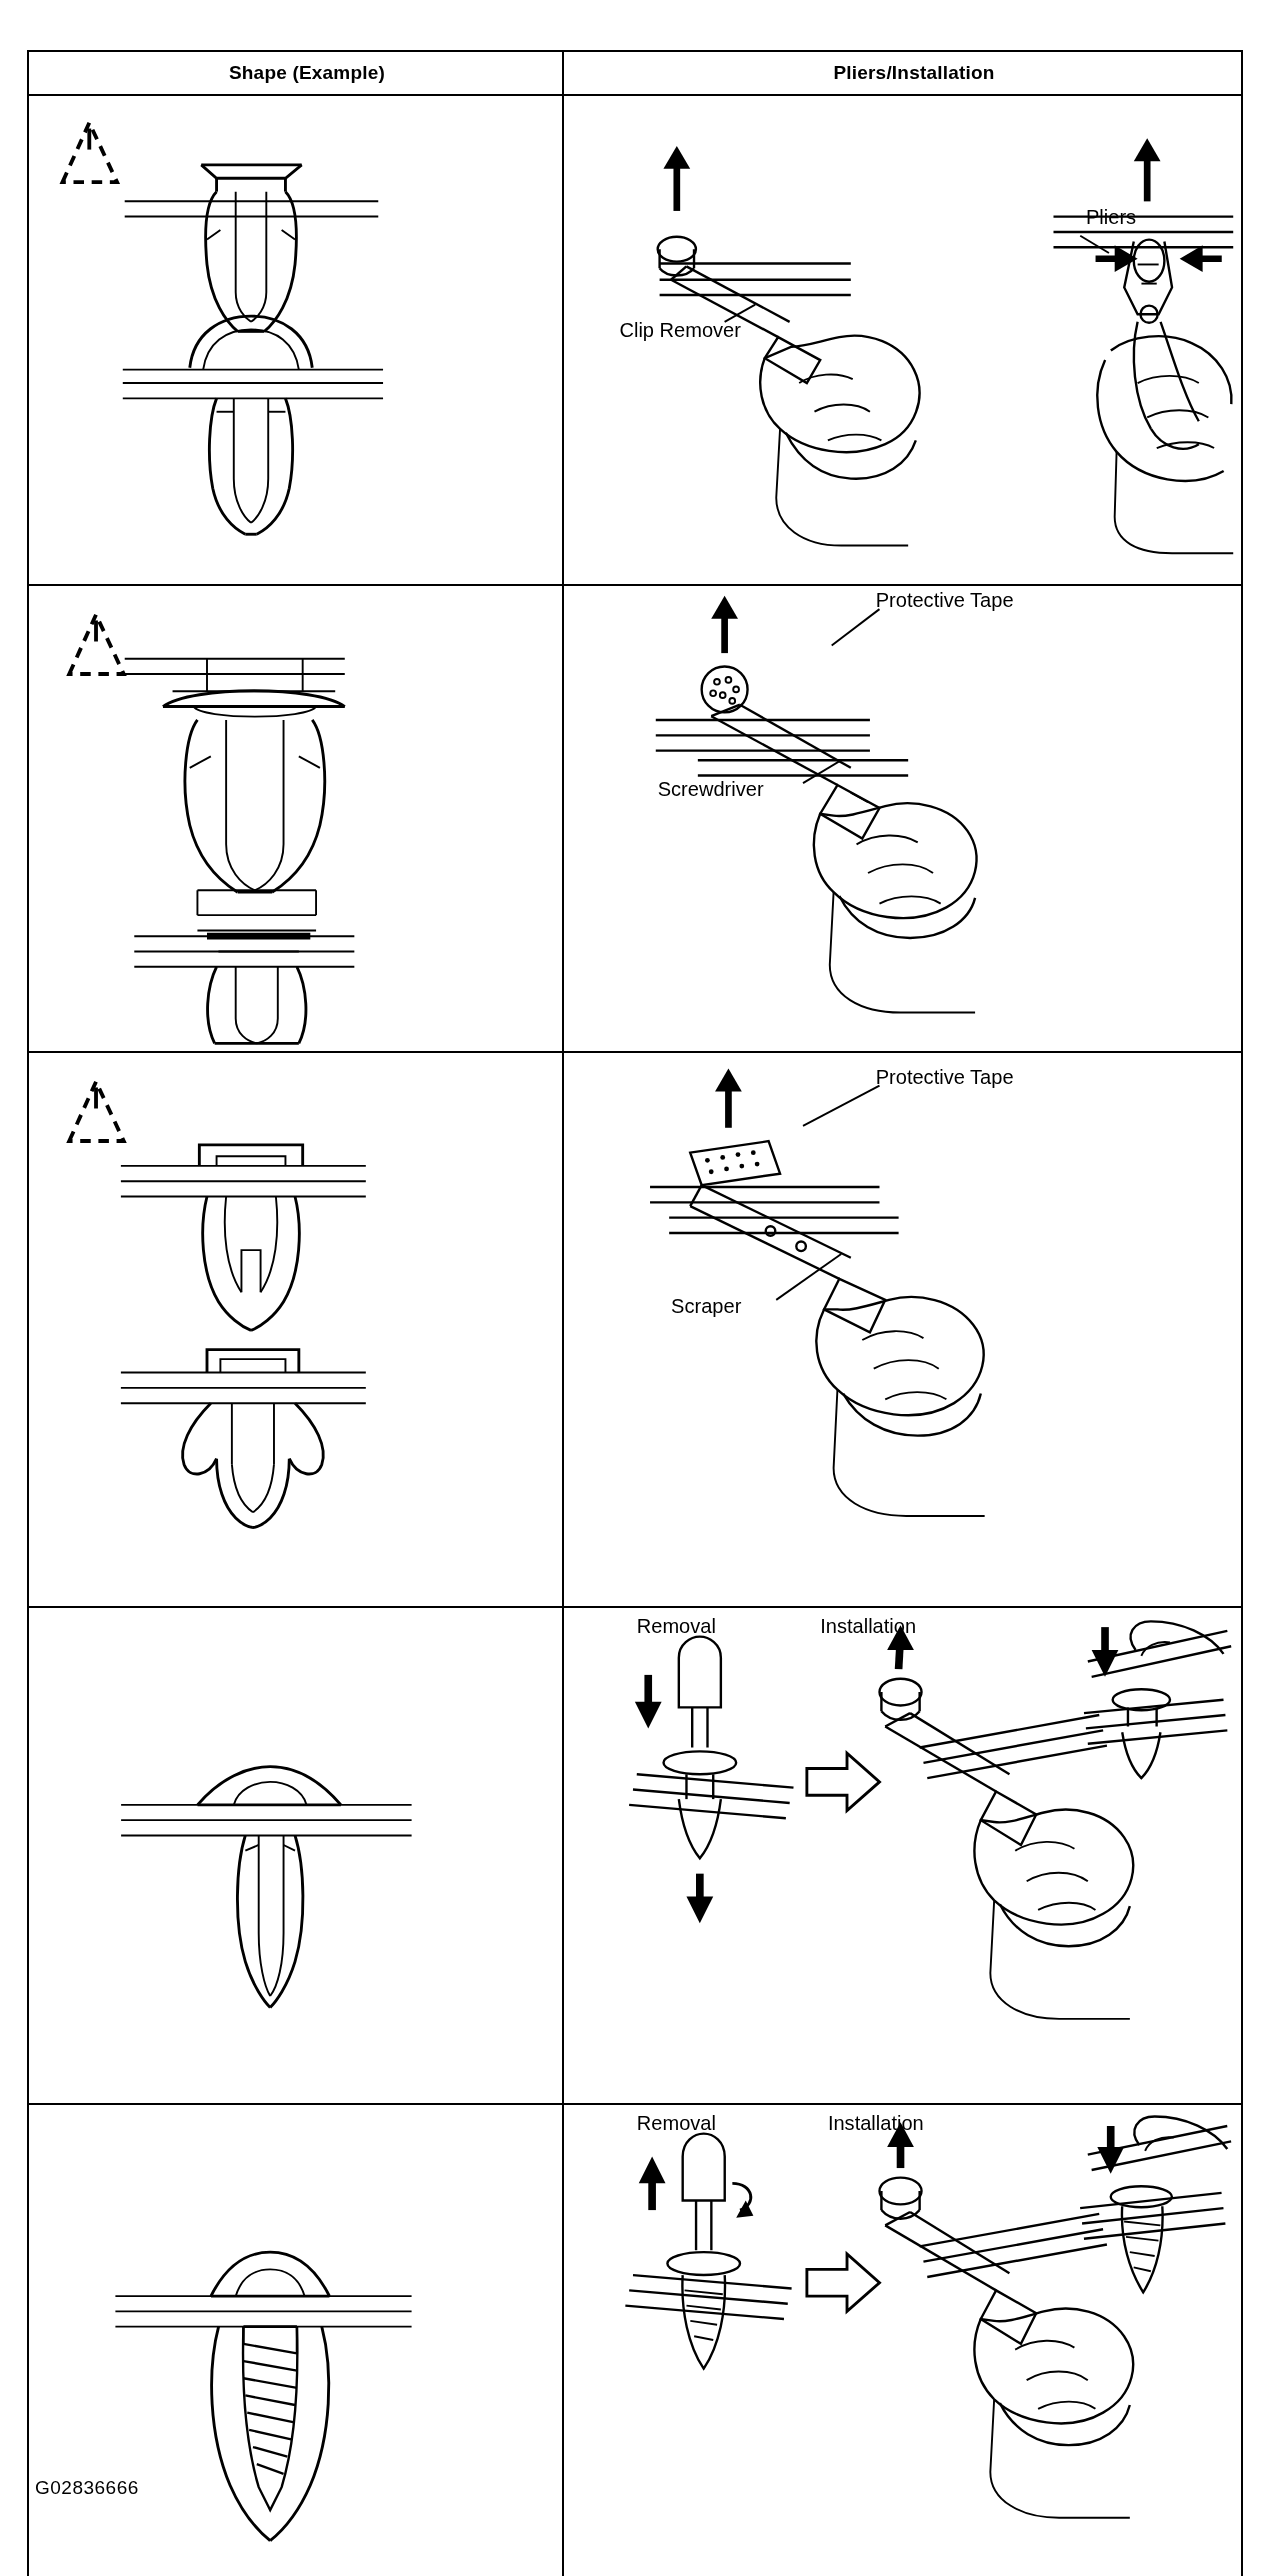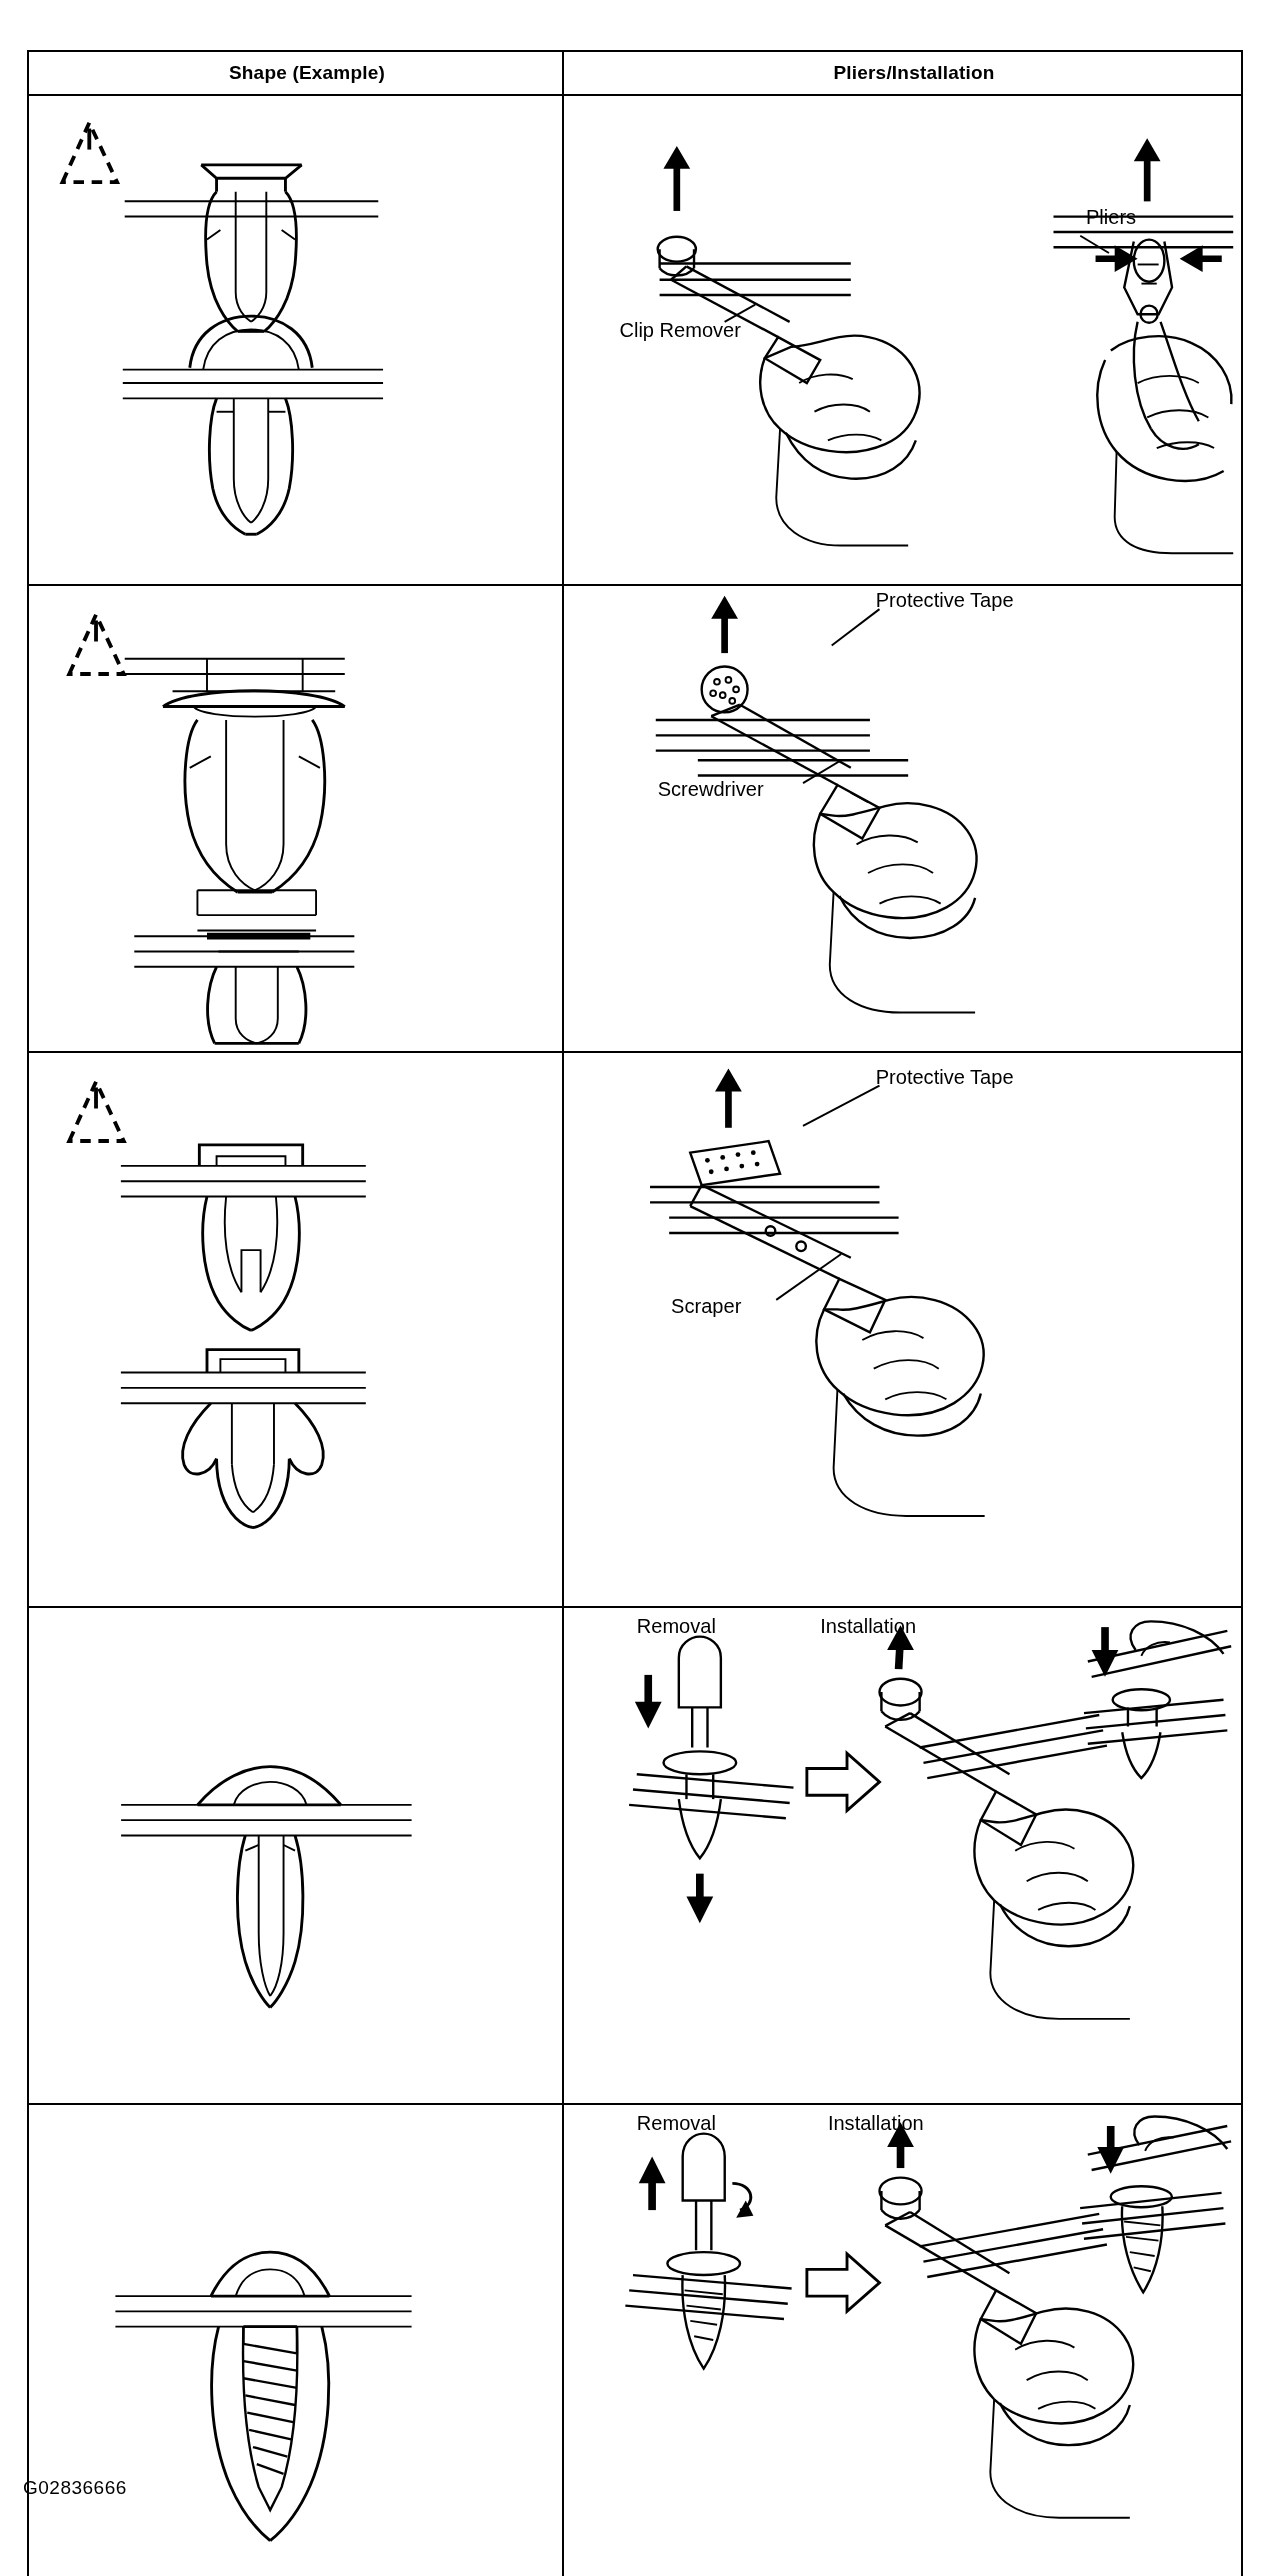--- a/index.html
+++ b/index.html
@@ -63,21 +63,21 @@
   .hdr-text {
     font-size: 19px;
     font-weight: bold;
     letter-spacing: 0.2px;
   }
 
   .fig { display: block; }
 
   .caption {
     position: absolute;
-    left: 23px;
+    left: 35px;
     top: 2477px;
     font-size: 19px;
     font-family: "Liberation Sans", sans-serif;
     letter-spacing: 0.5px;
   }
 
   text { font-family: "Liberation Sans", sans-serif; }
 </style>
 </head>
 <body>

